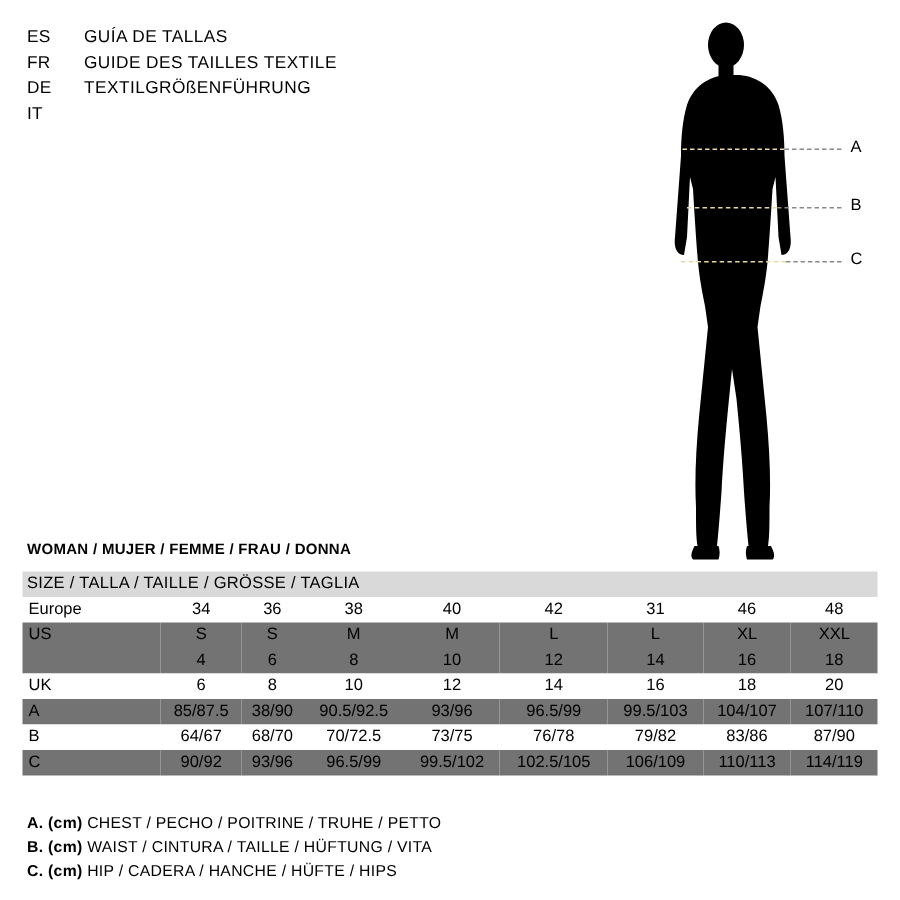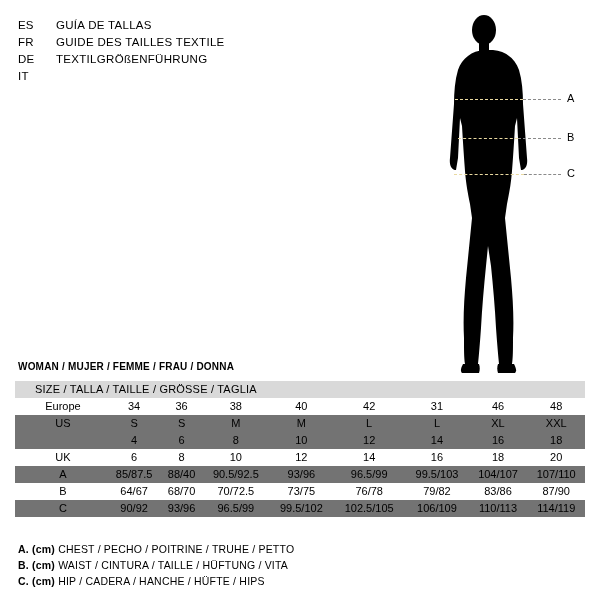--- a/index.html
+++ b/index.html
@@ -96,36 +96,36 @@
   }
   .table td, .table th {
     padding: 0;
     height: 17px;
     line-height: 17px;
     font-weight: normal;
     text-align: center;
     white-space: nowrap;
   }
   .table .row-head {
-    text-align: center;
+    text-align: left;
     padding-left: 4px;
     width: 88px;
   }
   .table tr.shade {
     background: #737373;
   }
   .table tr.plain {
     background: #ffffff;
   }
   .table tr.title-row-tbl {
     background: #d9d9d9;
   }
   .table .hdr-label {
     text-align: left;
-    padding-left: 20px;
+    padding-left: 3px;
     letter-spacing: 0.2px;
   }
 
   
   .notes {
     position: absolute;
     left: 18px;
     top: 541px;
     font-size: 10.5px;
     letter-spacing: 0.2px;
@@ -276,21 +276,21 @@
         <td>12</td>
         <td>14</td>
         <td>16</td>
         <td>18</td>
         <td>20</td>
       </tr>
 
       <tr class="shade">
         <td class="row-head">A</td>
         <td>85/87.5</td>
-        <td>88/40</td>
+        <td>38/90</td>
         <td>90.5/92.5</td>
         <td>93/96</td>
         <td>96.5/99</td>
         <td>99.5/103</td>
         <td>104/107</td>
         <td>107/110</td>
       </tr>
 
       <tr class="plain">
         <td class="row-head">B</td>

